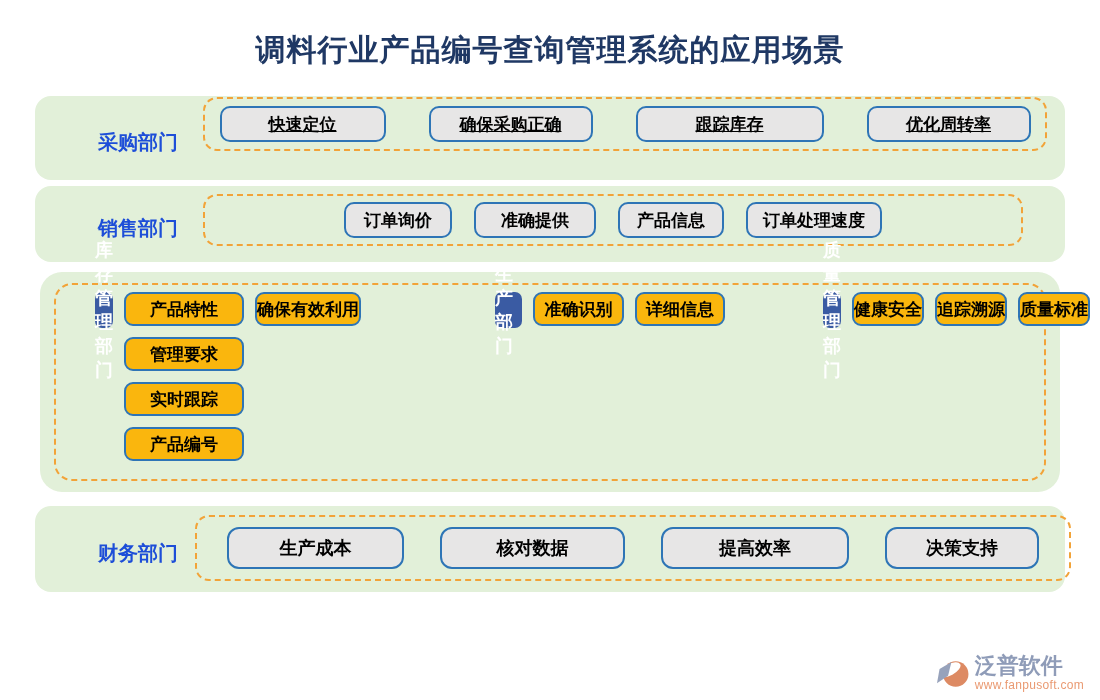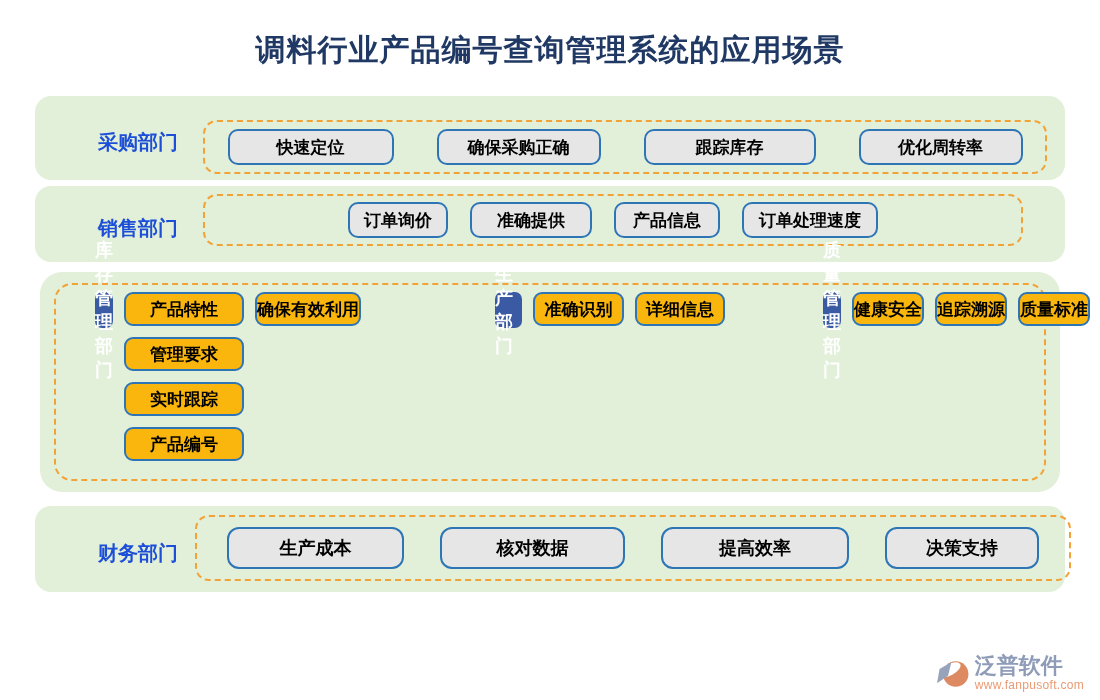--- a/index.html
+++ b/index.html
@@ -11,32 +11,32 @@
   .band{position:absolute;left:35px;width:1030px;background:#e2f0d9;border-radius:16px;}
   #band1{top:96px;height:84px;}
   #band2{top:186px;height:76px;}
   #band4{top:506px;height:86px;}
 
   .band-label{position:absolute;left:28px;top:4px;height:100%;width:150px;display:flex;
               align-items:center;justify-content:center;font-size:20px;font-weight:bold;color:#1d4ed8;}
 
   .dashed{position:absolute;border:2px dashed #f2a338;border-radius:14px;
           display:flex;align-items:center;justify-content:center;box-sizing:border-box;}
-  #band1 .dashed{left:168px;top:24px;width:844px;height:54px;gap:43px;}
+  #band1 .dashed{left:168px;top:1px;width:844px;height:54px;gap:43px;text-decoration:underline;}
   #band2 .dashed{left:168px;top:8px;width:820px;height:52px;gap:22px;}
   #band4 .dashed{left:160px;top:9px;width:876px;height:66px;gap:36px;}
 
   .chip{background:#e7e6e6;border:2px solid #2e75b6;border-radius:10px;height:36px;
         display:flex;align-items:center;justify-content:center;font-weight:bold;font-size:17px;
         color:#000;box-sizing:border-box;white-space:nowrap;}
   #band1 .chip:nth-child(1){width:166px;}
   #band1 .chip:nth-child(2){width:164px;}
-  #band1 .chip:nth-child(3){width:172px;}
+  #band1 .chip:nth-child(3){width:188px;}
   #band1 .chip:nth-child(4){width:164px;text-align:right;}
-  #band2 .chip:nth-child(1){width:100px;}
+  #band2 .chip:nth-child(1){width:108px;}
   #band2 .chip:nth-child(2){width:122px;}
   #band2 .chip:nth-child(3){width:106px;}
   #band2 .chip:nth-child(4){width:136px;}
   #band2 .chip:nth-child(5){width:156px;}
   #band4 .chip{height:42px;border-radius:12px;font-size:18px;}
   #band4 .chip:nth-child(1){width:177px;}
   #band4 .chip:nth-child(2){width:185px;}
   #band4 .chip:nth-child(3){width:188px;}
   #band4 .chip:nth-child(4){width:154px;}
 

